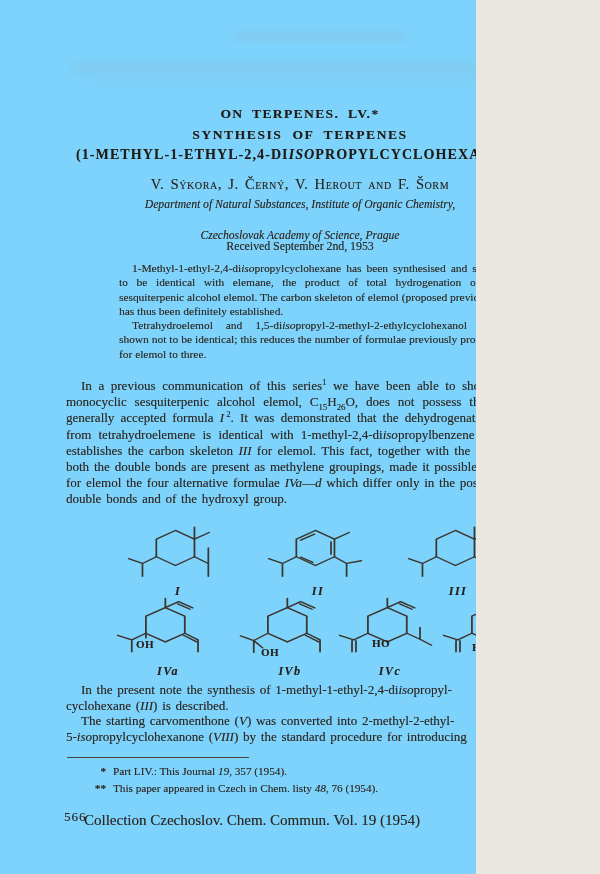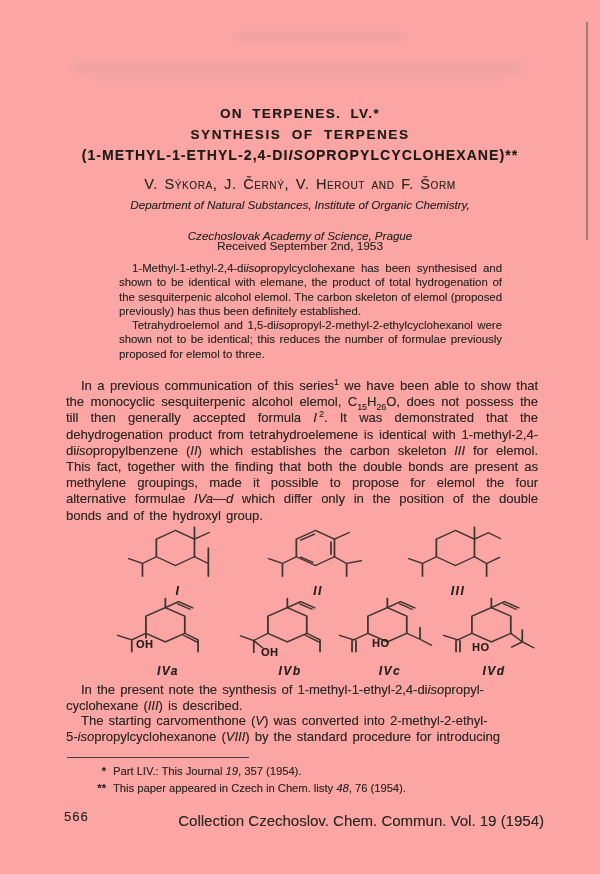--- a/index.html
+++ b/index.html
@@ -1,17 +1,17 @@
 <!DOCTYPE html>
 <html><head>
 <meta charset="utf-8">
 <style>
   html,body{margin:0;padding:0;background:#e9e7e2;}
-  #page{position:relative;width:600px;height:874px;background:#fca5a5;overflow:hidden;
-        font-family:Liberation Sans, sans-serif;color:#2b2722;
+  #page{position:relative;width:476px;height:874px;background:#7dd3fc;overflow:hidden;
+        font-family:Liberation Serif, serif;color:#2b2722;
         text-shadow:0.2px 0.2px 0.45px rgba(56,48,38,0.45);}
   .abs{position:absolute;}
   .c{left:40px;width:520px;text-align:center;}
   .t1{top:106px;font-size:13.5px;font-weight:700;letter-spacing:1.4px;word-spacing:4px;color:#1f1b16;}
   .t2{top:127px;font-size:13.5px;font-weight:700;letter-spacing:1.6px;word-spacing:5px;color:#1f1b16;}
   .t3{top:147px;font-size:14px;font-weight:700;letter-spacing:1.1px;color:#1f1b16;}
   .auth{top:176px;font-size:14.5px;font-variant:small-caps;letter-spacing:0.6px;word-spacing:2px;}
   .aff{font-size:11.6px;font-style:italic;}
   .aff1{top:198px;} .aff2{top:229px;}
   .recv{top:239px;font-size:11.8px;}

